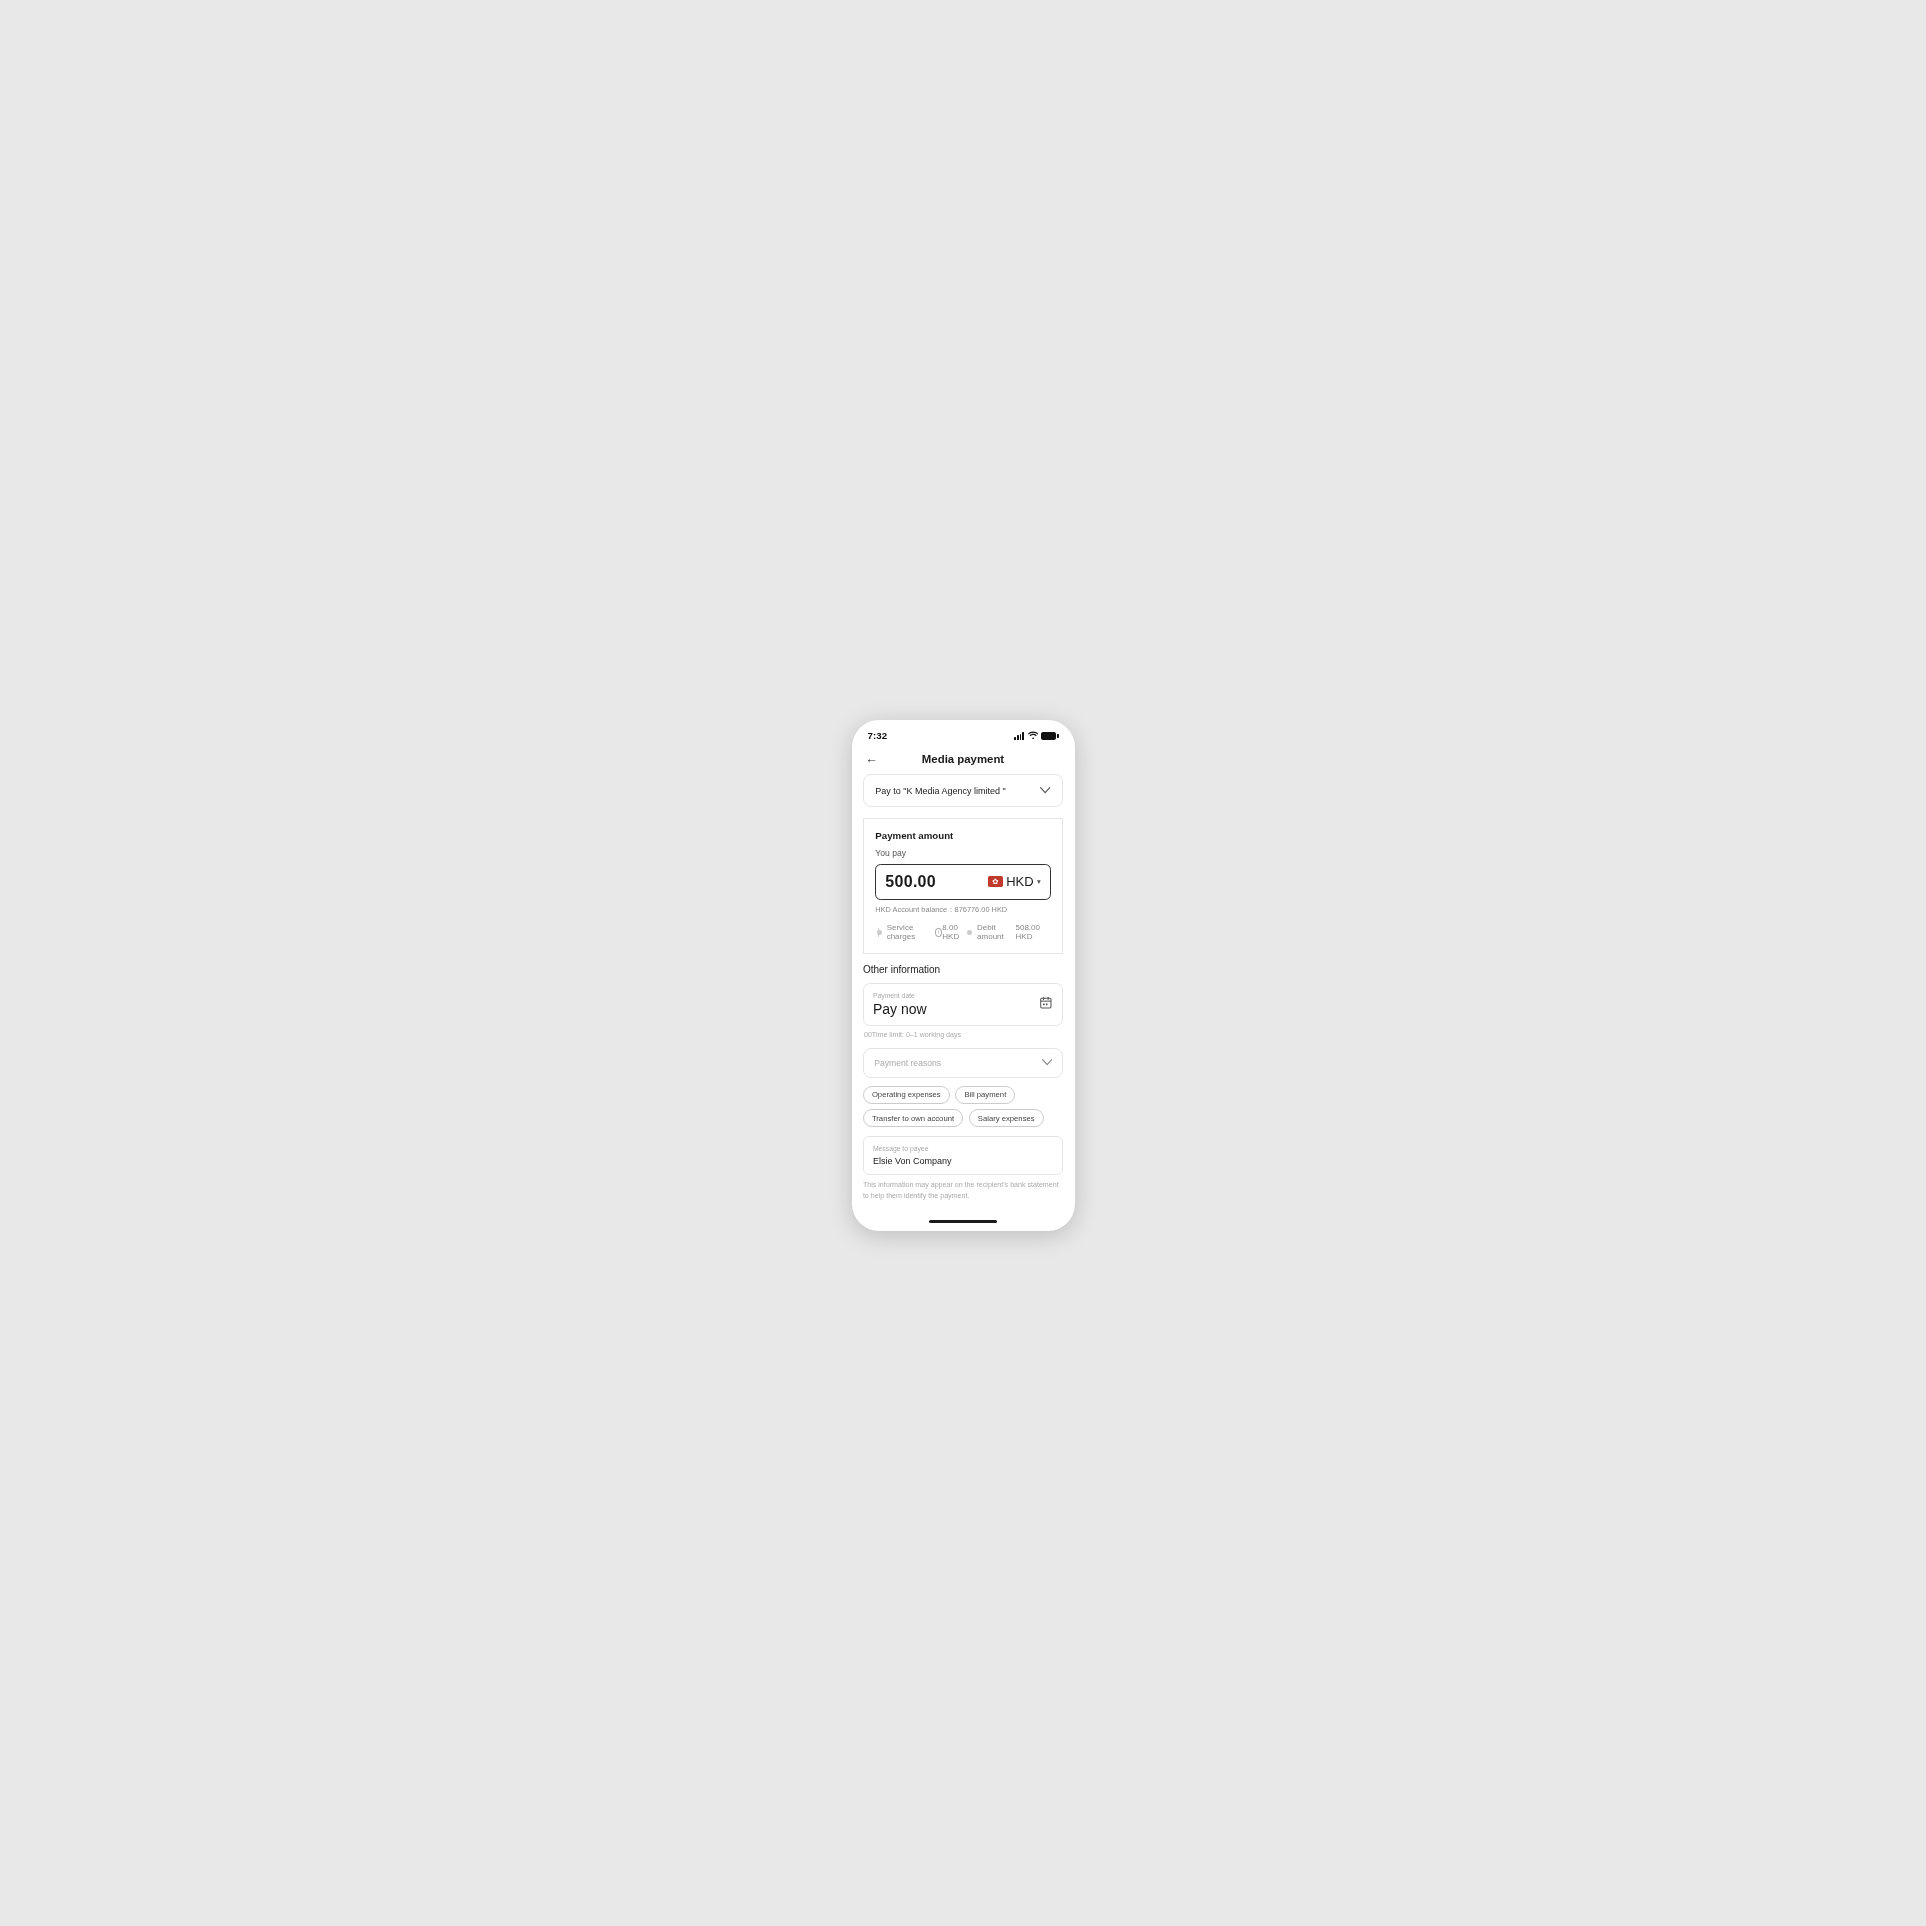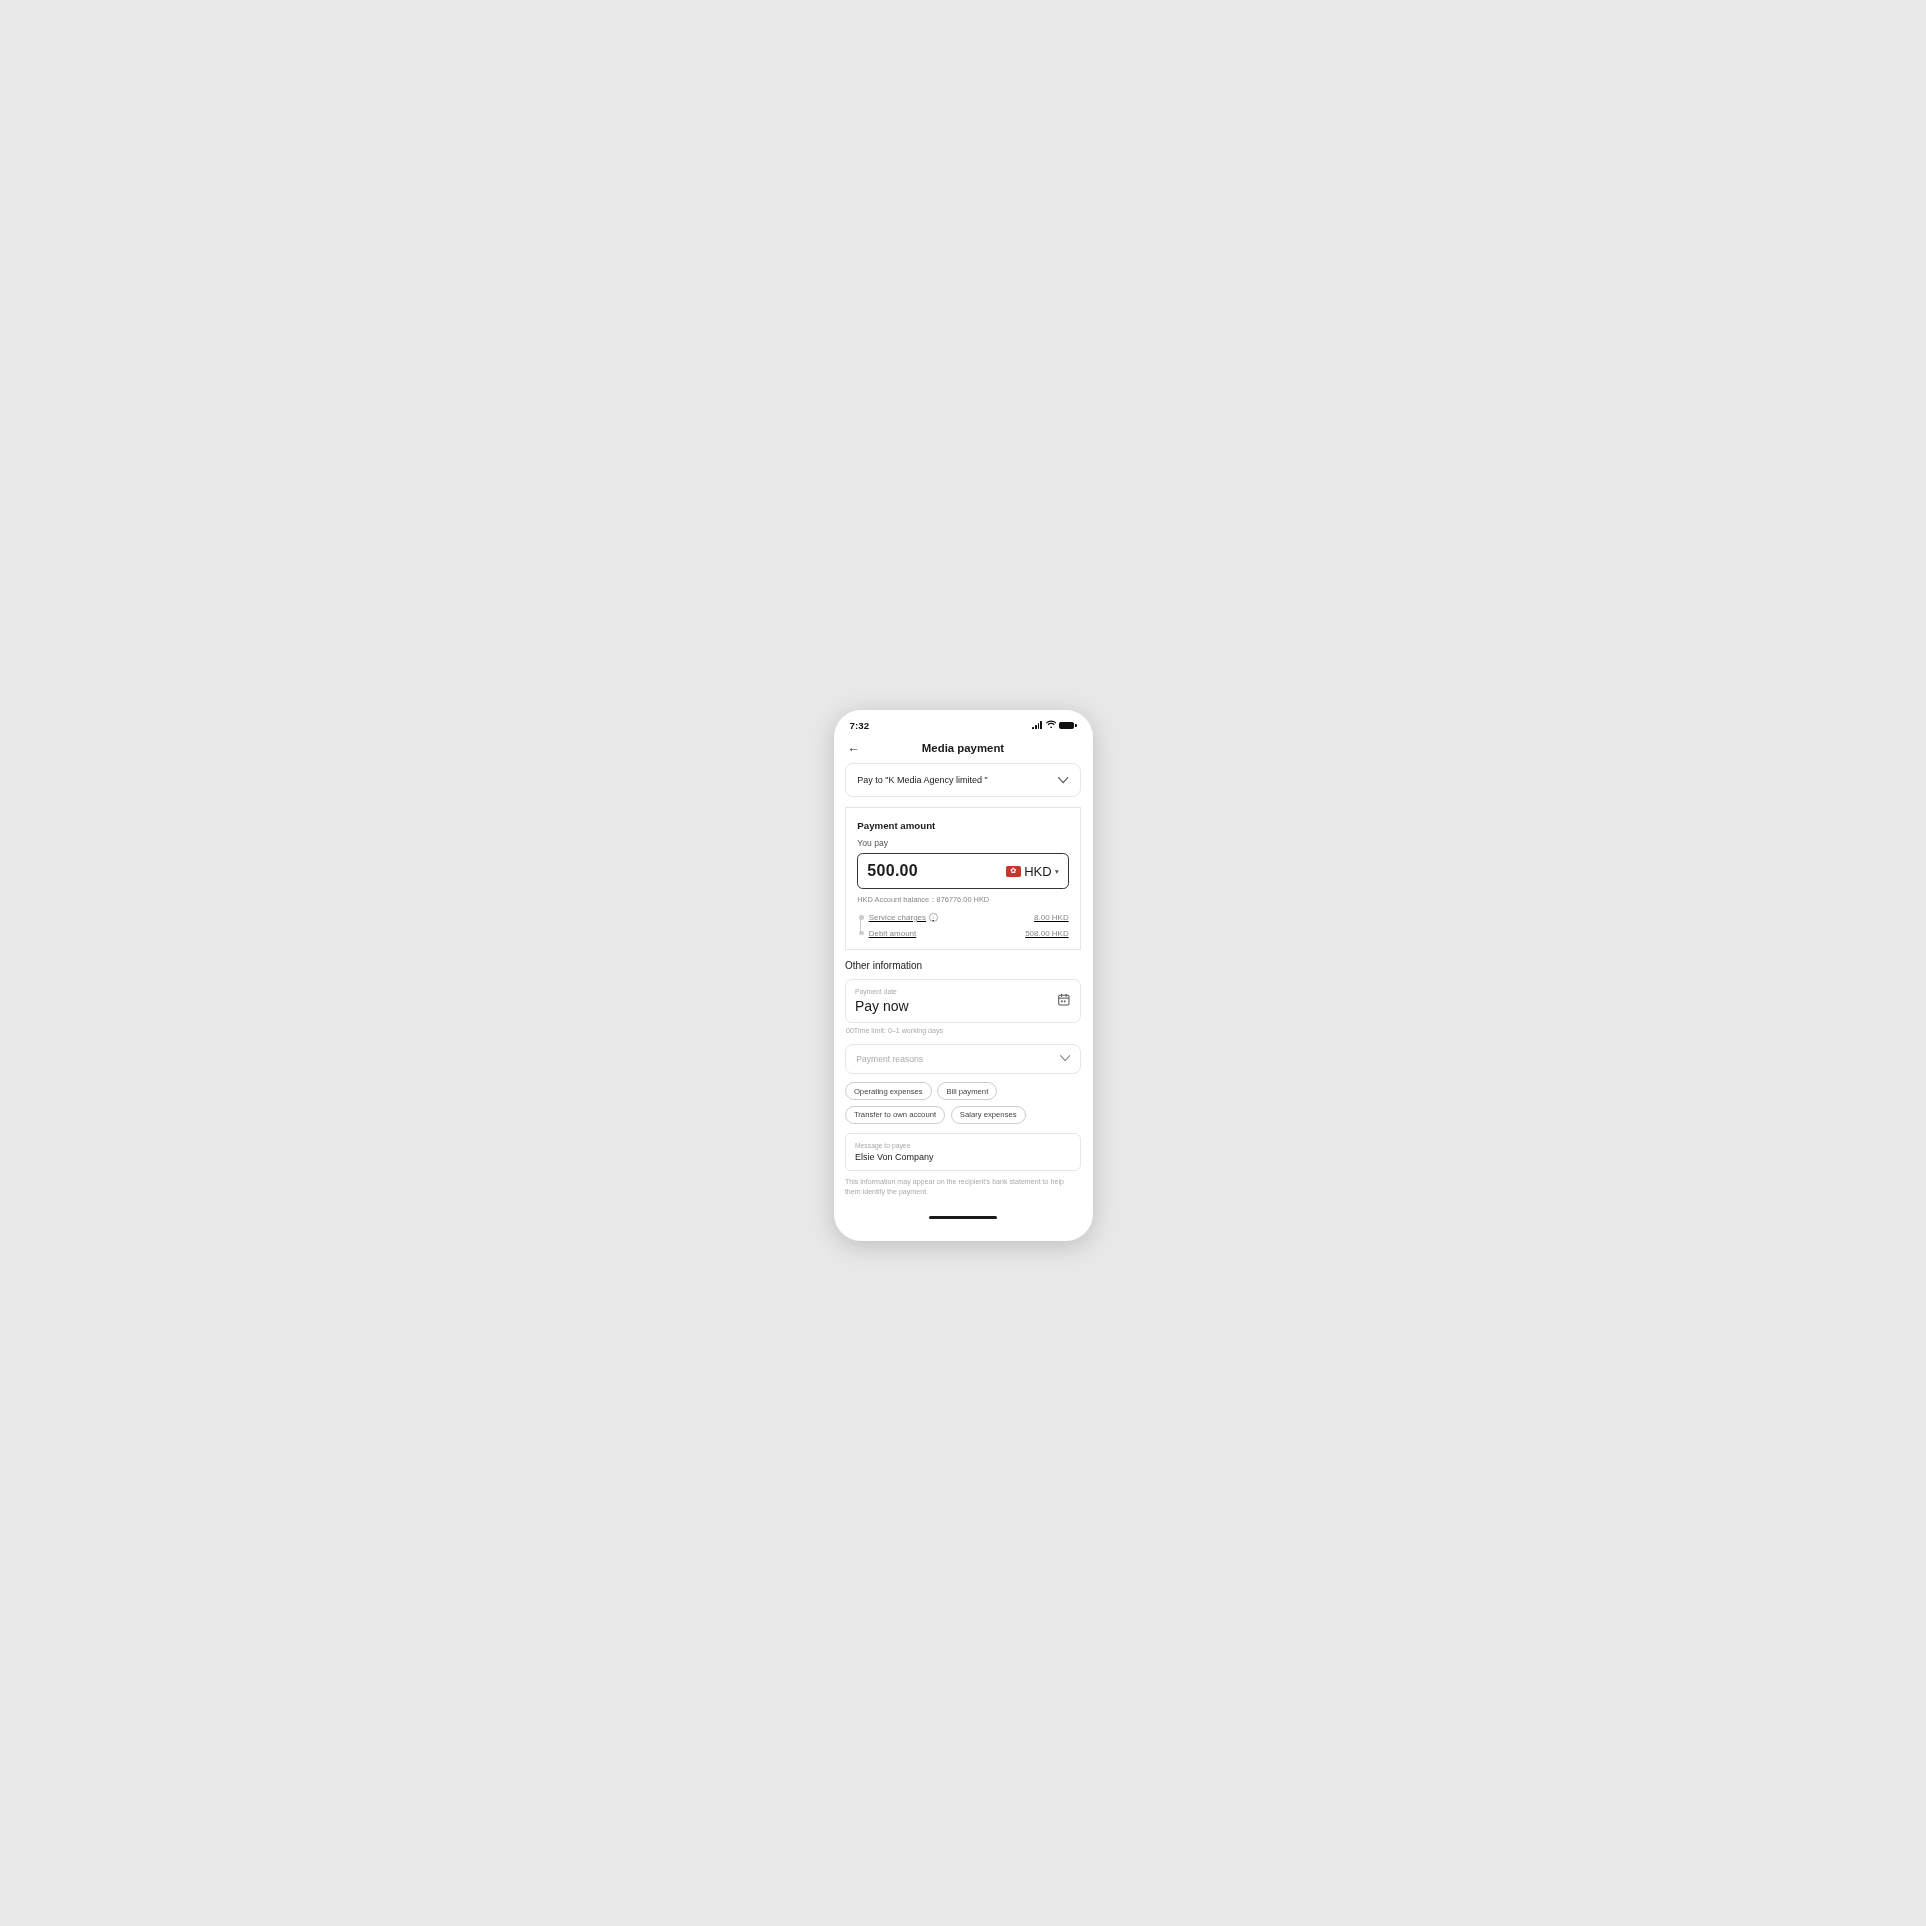--- a/index.html
+++ b/index.html
@@ -5,28 +5,28 @@
     * { box-sizing: border-box; margin: 0; padding: 0; }
     body {
       background: #e8e8e8;
       display: flex;
       justify-content: center;
       align-items: center;
       min-height: 100vh;
       font-family: -apple-system, BlinkMacSystemFont, 'Helvetica Neue', Arial, sans-serif;
     }
     .phone-shell {
-      width: 259px;
+      width: 223px;
       min-height: 482px;
       background: #ffffff;
       border-radius: 27px;
       box-shadow: 0 4.6px 23px rgba(0,0,0,0.18);
       overflow: hidden;
       position: relative;
-      padding-bottom: 20px;
+      padding-bottom: 6px;
       margin-top: 25px;
     }
     
     .status-bar {
       display: flex;
       justify-content: space-between;
       align-items: center;
       padding: 9px 16px 4.6px 16px;
       height: 27px;
     }
@@ -196,25 +196,23 @@
     }
     
     .balance-text {
       font-size: 7.4px;
       color: #888;
       margin-bottom: 8px;
     }
     
     .charges-list {
       display: flex;
-      flex-direction: column;
       gap: 6.8px;
       position: relative;
       padding-left: 11.4px;
-      text-decoration: underline;
     }
     .charges-line {
       position: absolute;
       left: 2.9px;
       top: 4.6px;
       bottom: 4.6px;
       width: 0.9px;
       background: #ccc;
     }
     .charge-row {

